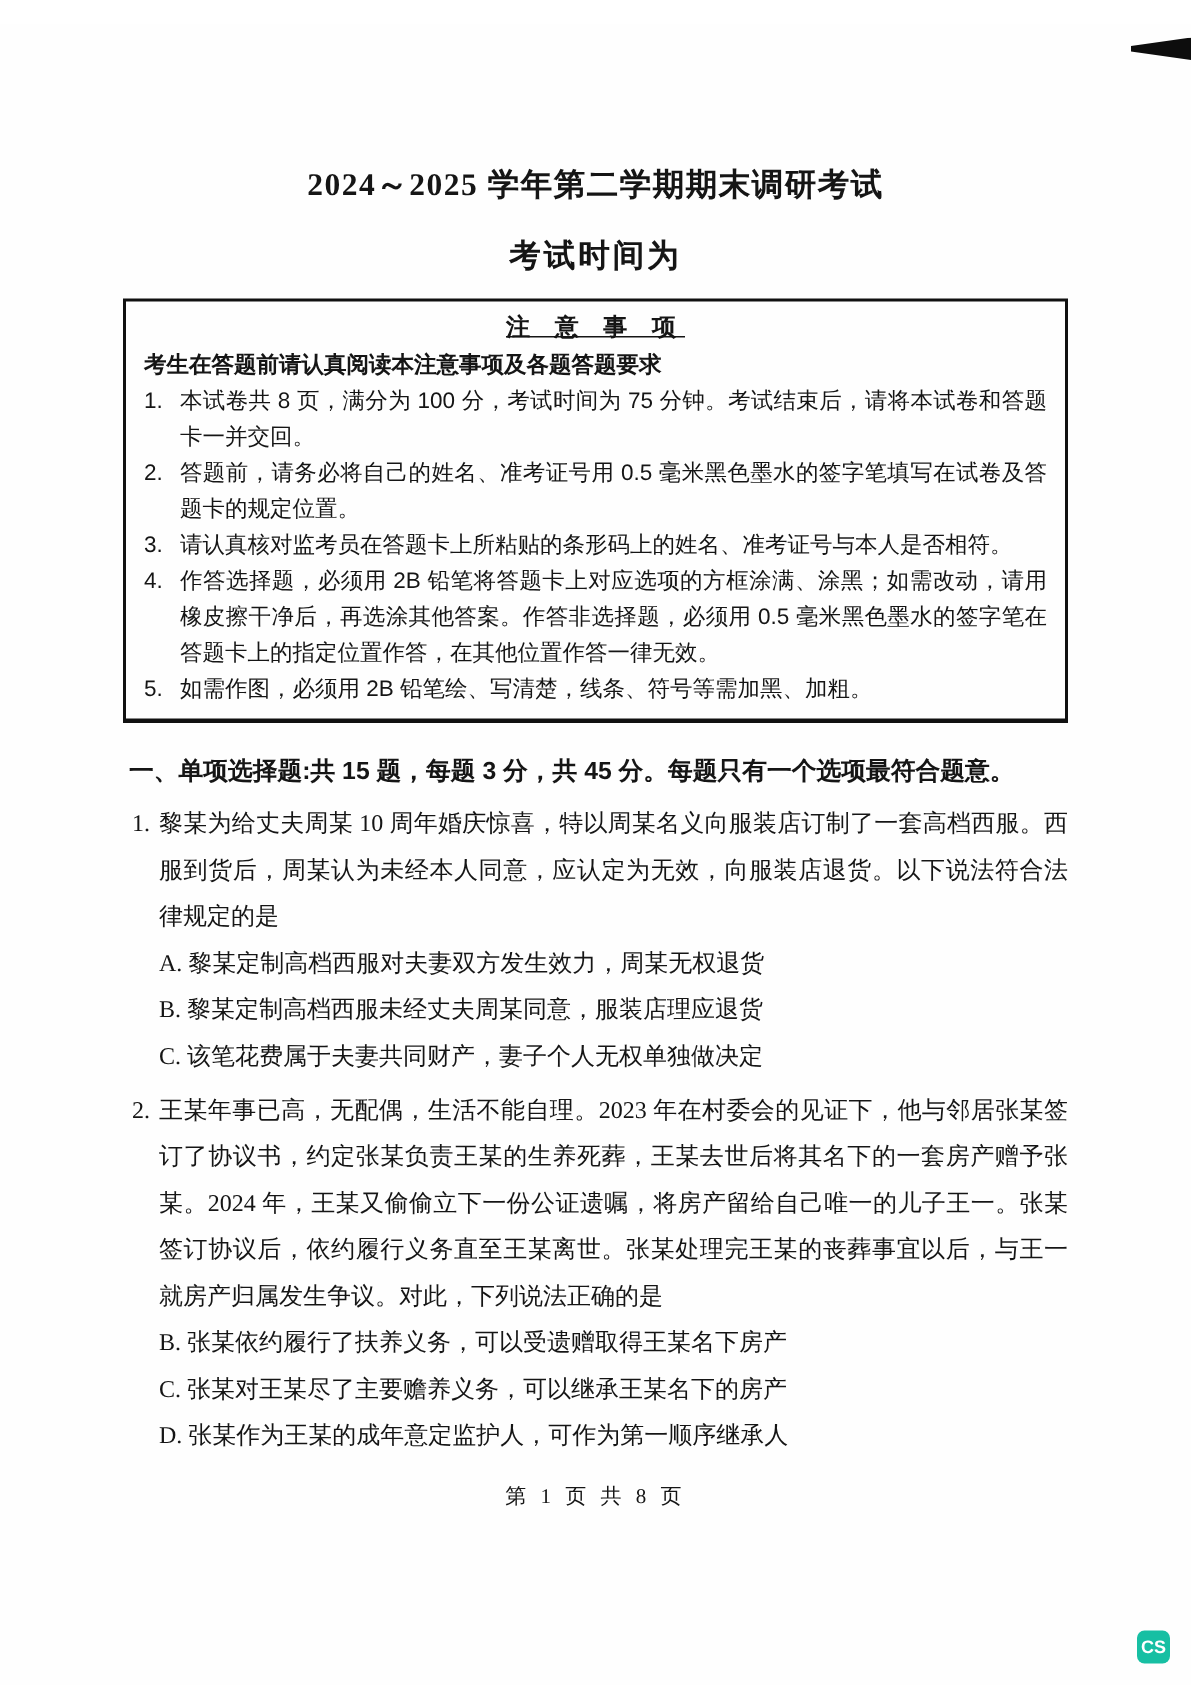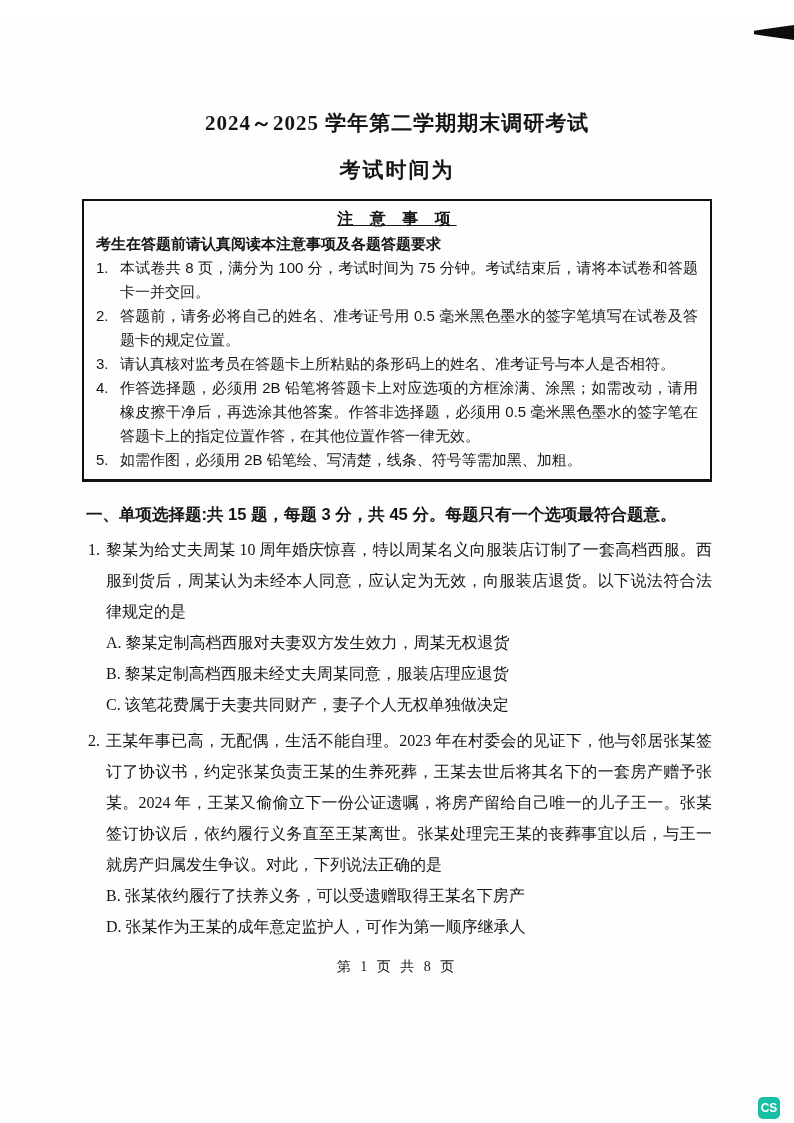--- a/index.html
+++ b/index.html
@@ -112,21 +112,21 @@
   .page-footer {
     margin-top: 16px;
     text-align: center;
     font-size: 14px;
     letter-spacing: 3px;
   }
   
   .camscanner {
     position: absolute;
     right: 14px;
-    bottom: 20px;
+    bottom: 30px;
     display: flex;
     align-items: flex-start;
     gap: 6px;
     font-family: "Liberation Sans", "DejaVu Sans", sans-serif;
   }
   .cs-icon {
     width: 22px;
     height: 22px;
     margin-top: 1px;
     border-radius: 5px;
@@ -210,20 +210,21 @@
       </div>
     </div>
 
     <div class="question">
       <div class="q-stem">
         <span class="q-num">2.</span>
         <span class="q-txt">王某年事已高，无配偶，生活不能自理。2023 年在村委会的见证下，他与邻居张某签订了协议书，约定张某负责王某的生养死葬，王某去世后将其名下的一套房产赠予张某。2024 年，王某又偷偷立下一份公证遗嘱，将房产留给自己唯一的儿子王一。张某签订协议后，依约履行义务直至王某离世。张某处理完王某的丧葬事宜以后，与王一就房产归属发生争议。对此，下列说法正确的是</span>
       </div>
       <div class="q-options">
         <div class="q-option">B. 张某依约履行了扶养义务，可以受遗赠取得王某名下房产</div>
+        <div class="q-option">C. 张某对王某尽了主要赡养义务，可以继承王某名下的房产</div>
         <div class="q-option">D. 张某作为王某的成年意定监护人，可作为第一顺序继承人</div>
       </div>
     </div>
 
     <div class="page-footer">第 1 页 共 8 页</div>
 
   </div>
 
   <div class="camscanner">
     <div class="cs-icon">

